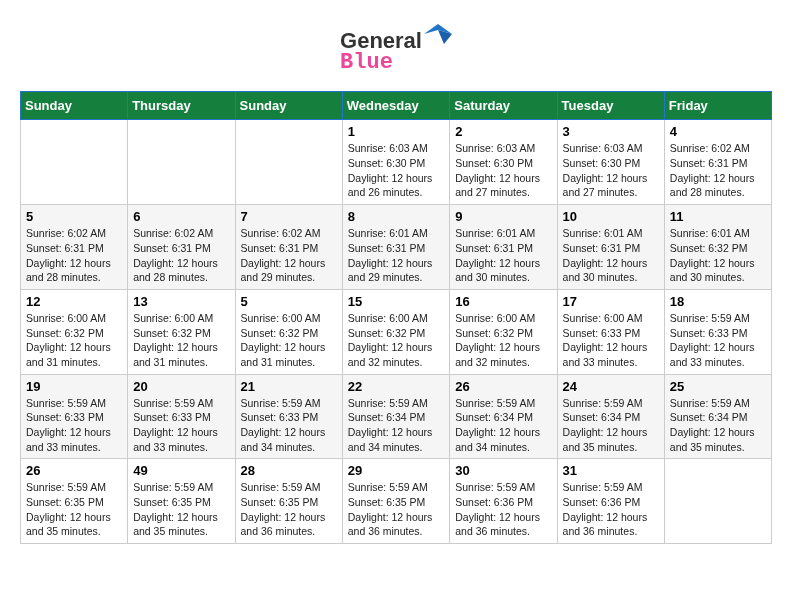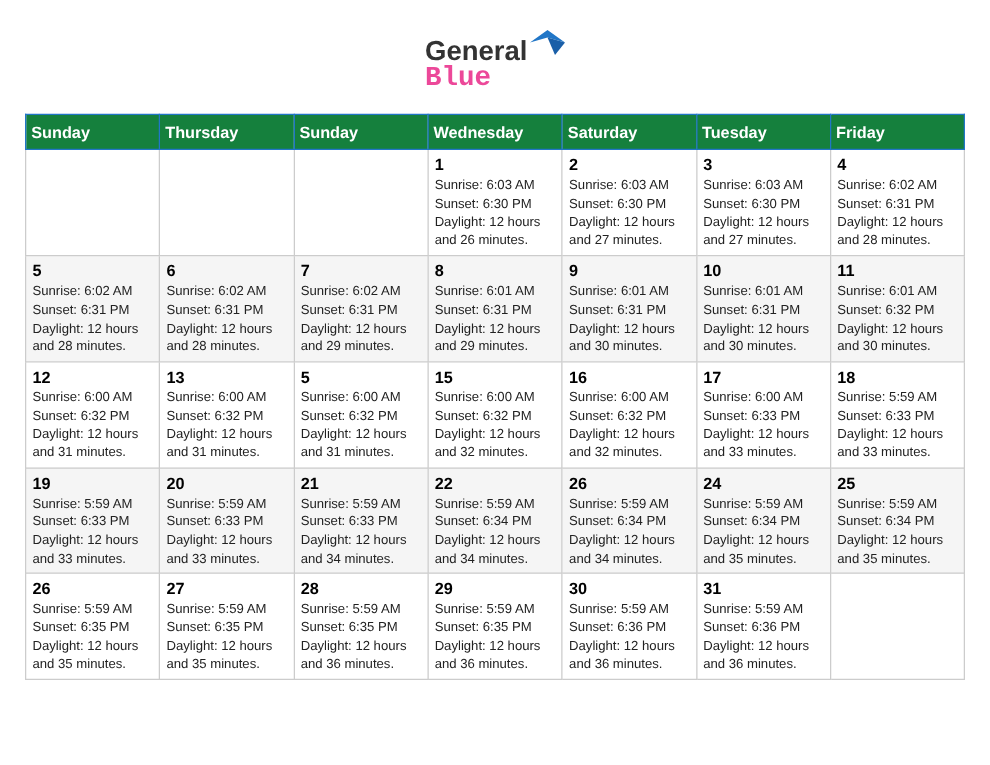--- a/index.html
+++ b/index.html
@@ -309,21 +309,21 @@
       </tr>
       <tr>
         <td>
           <div class="day-number">26</div>
           <div class="day-info" style="white-space: pre-line;">Sunrise: 5:59 AM
 Sunset: 6:35 PM
 Daylight: 12 hours
 and 35 minutes.</div>
         </td>
         <td>
-          <div class="day-number">27</div>
+          <div class="day-number">49</div>
           <div class="day-info" style="white-space: pre-line;">Sunrise: 5:59 AM
 Sunset: 6:35 PM
 Daylight: 12 hours
 and 35 minutes.</div>
         </td>
         <td>
           <div class="day-number">28</div>
           <div class="day-info" style="white-space: pre-line;">Sunrise: 5:59 AM
 Sunset: 6:35 PM
 Daylight: 12 hours

